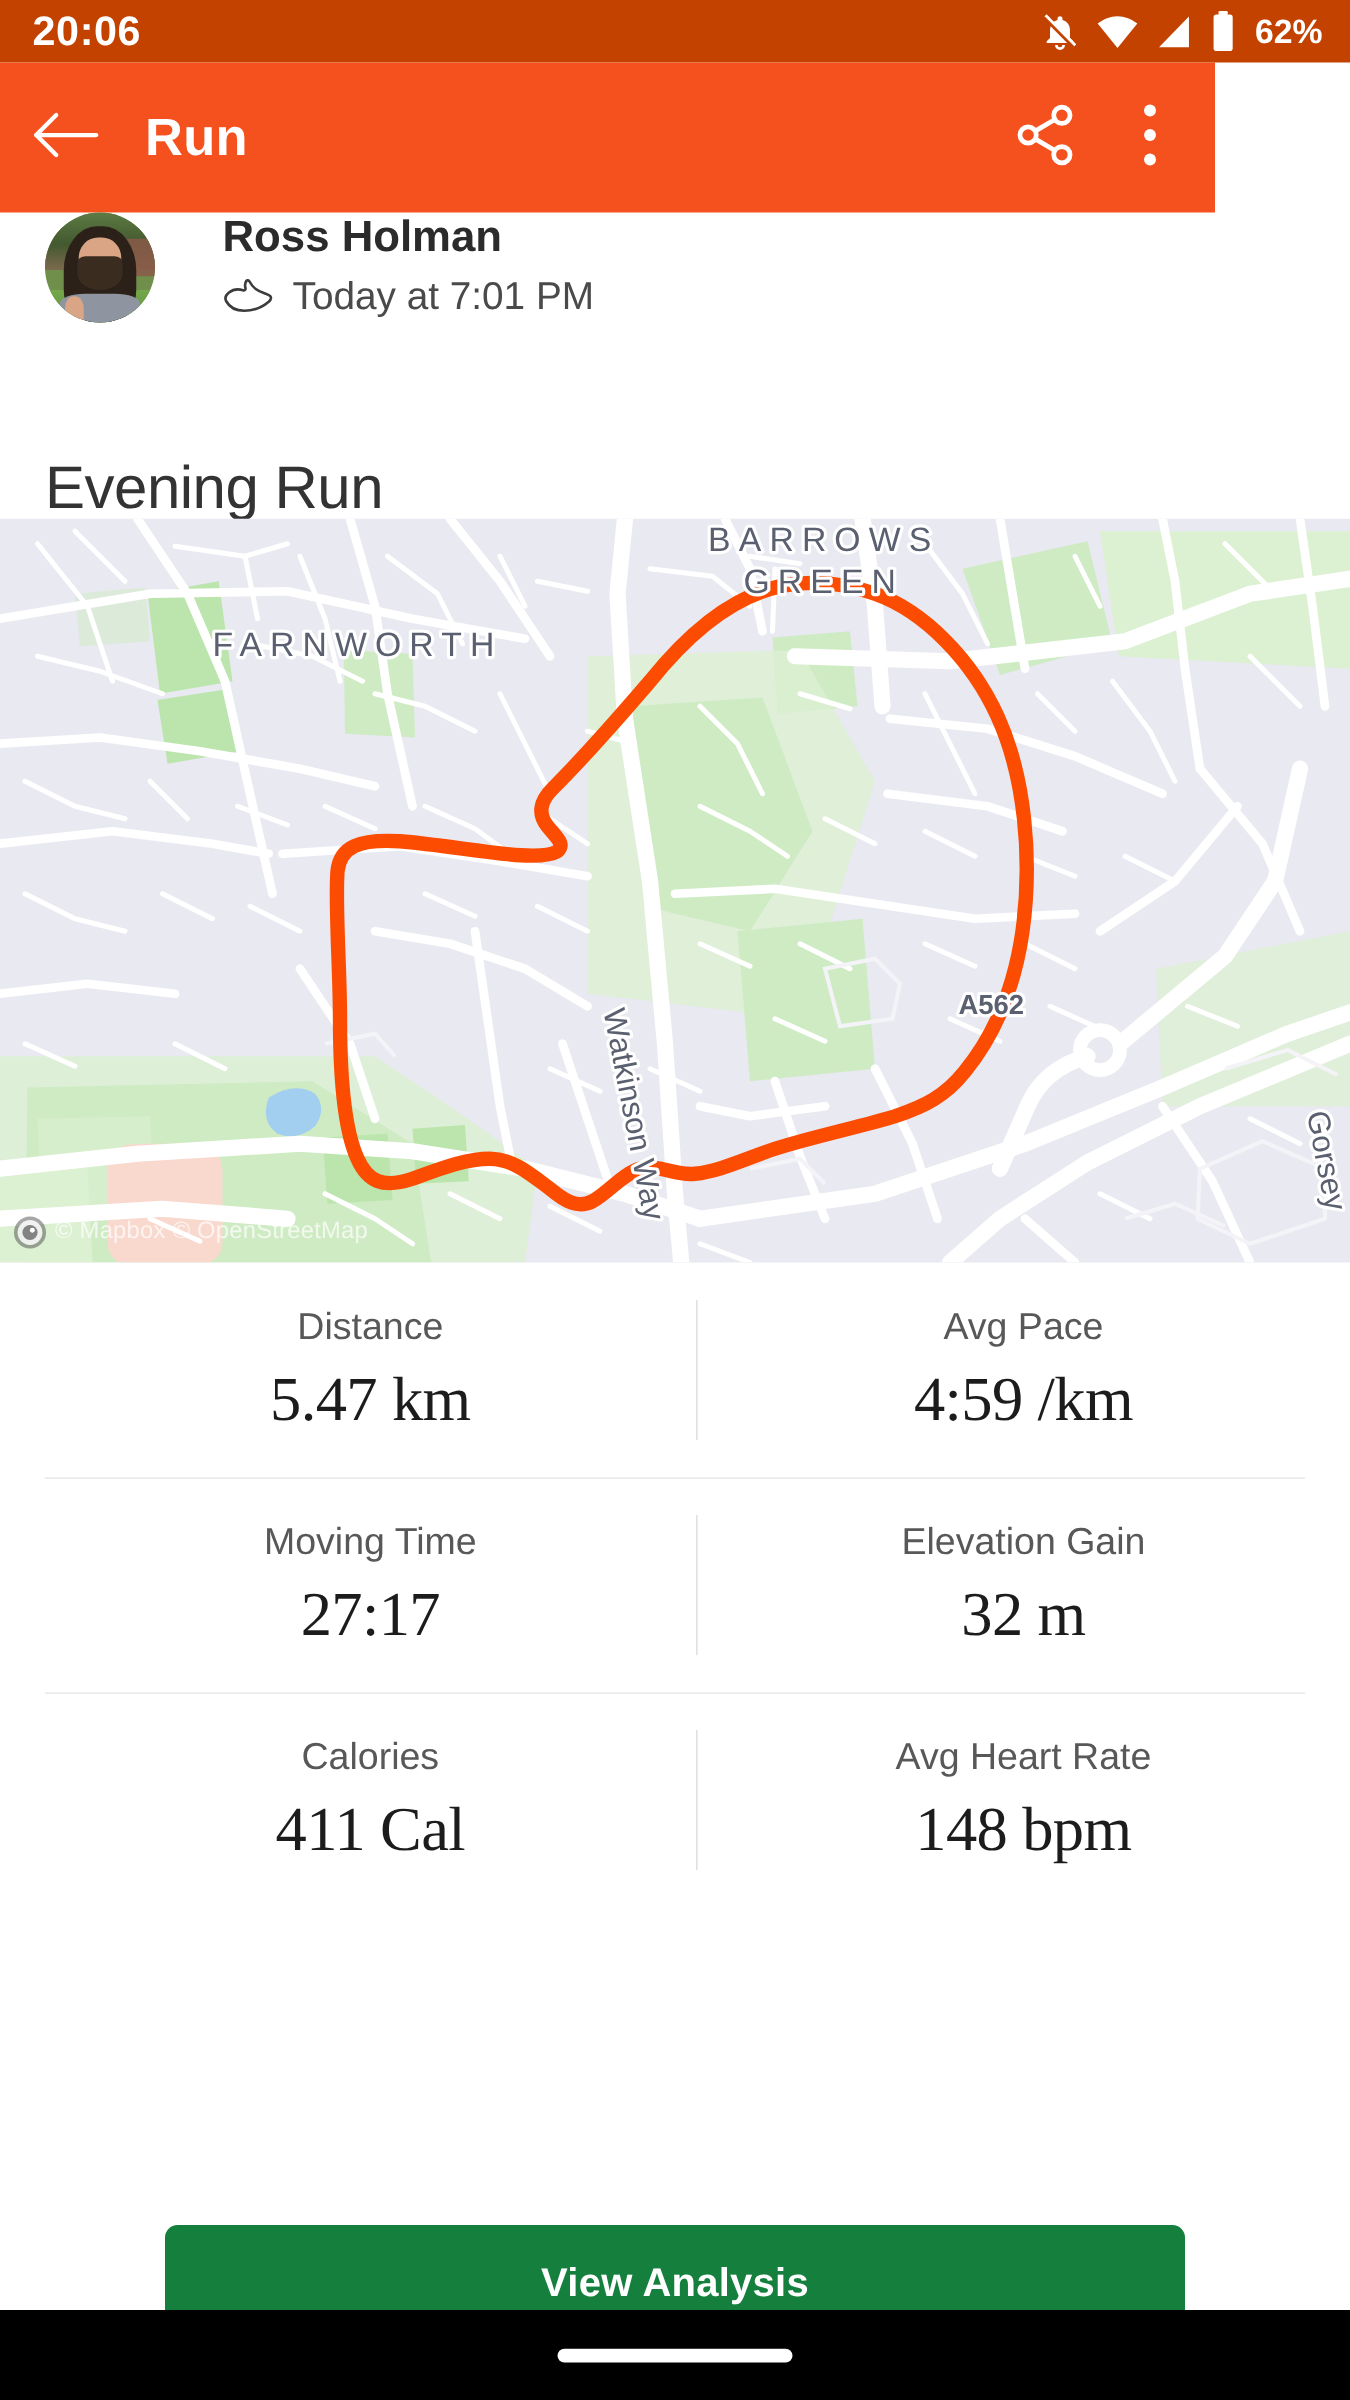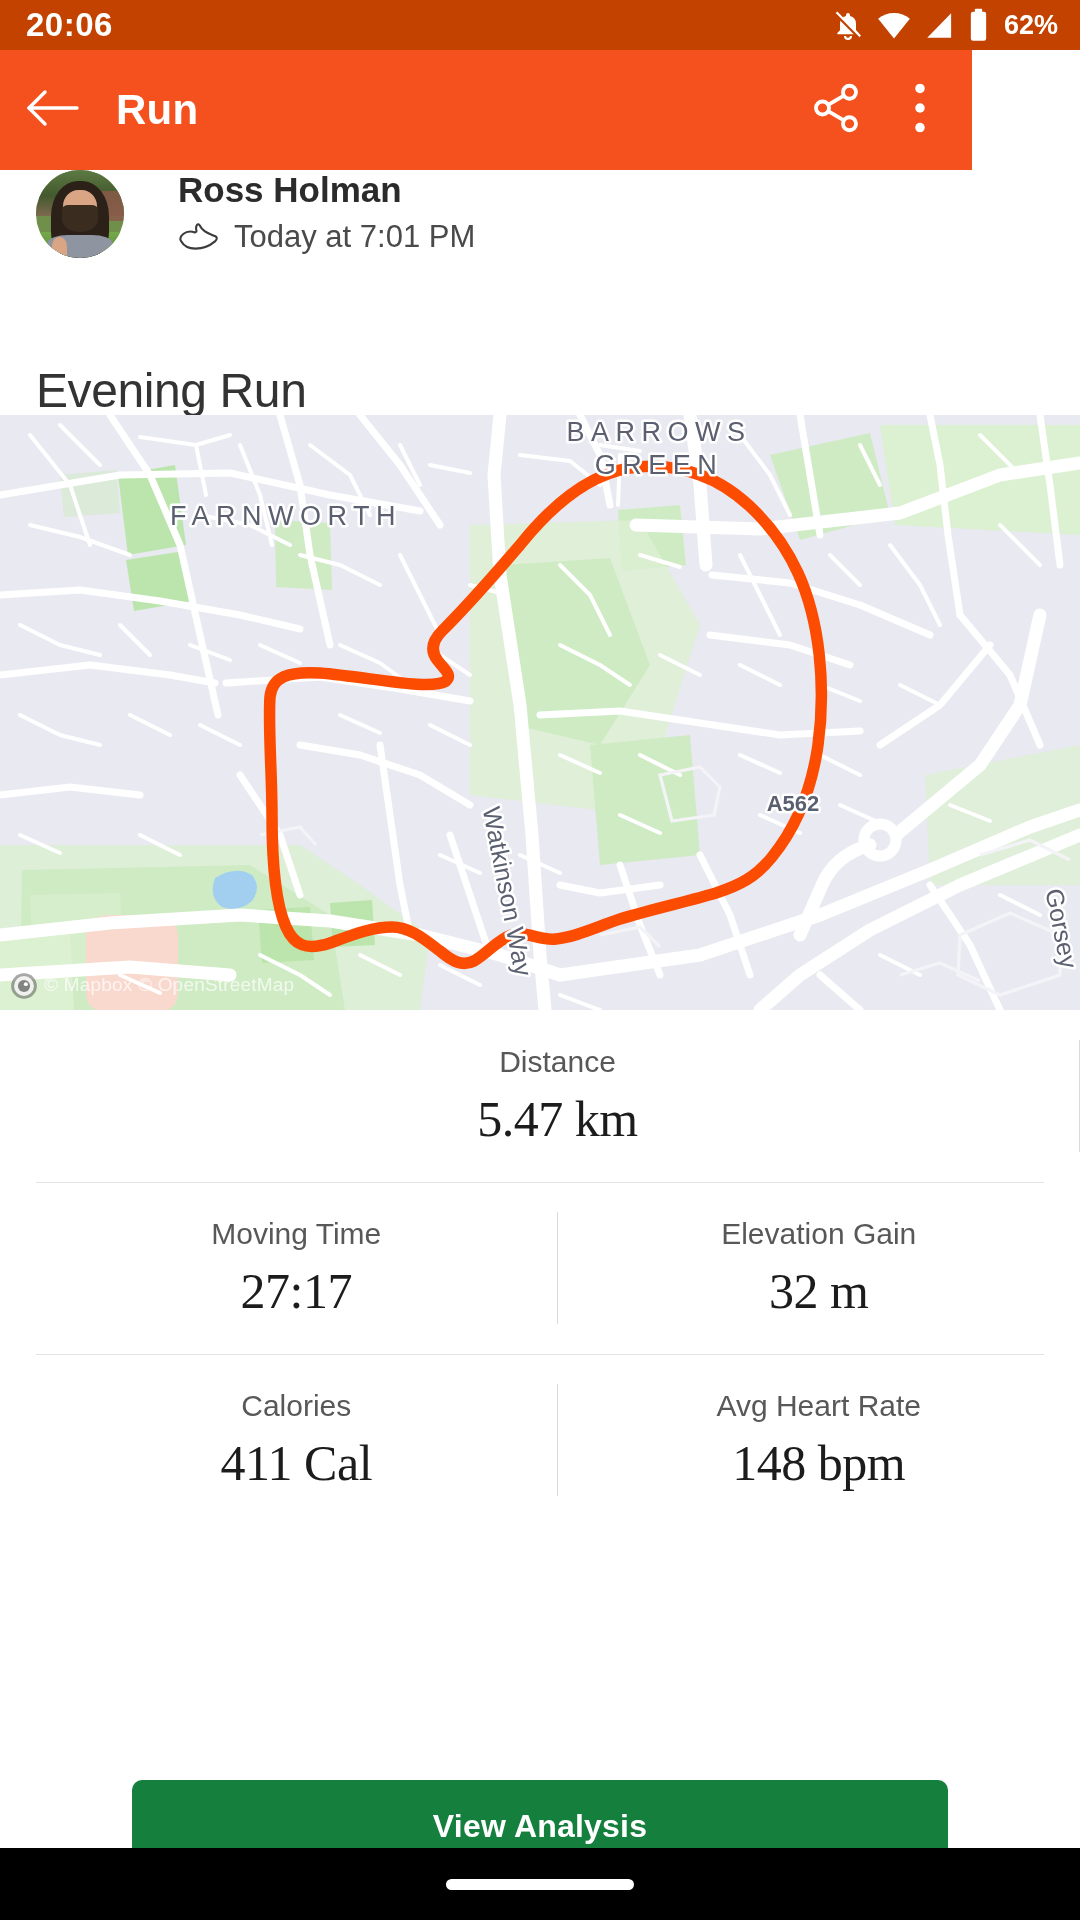--- a/index.html
+++ b/index.html
@@ -434,20 +434,24 @@
     <div class="map-attrib">© Mapbox © OpenStreetMap</div>
   </div>
 
   <div class="stats">
 
     <div class="stats-row">
       <div class="stat-cell left">
         <div class="stat-label">Distance</div>
         <div class="stat-value">5.47 km</div>
       </div>
+      <div class="stat-cell">
+        <div class="stat-label">Avg Pace</div>
+        <div class="stat-value">4:59 /km</div>
+      </div>
     </div>
 
     <div class="stats-row">
       <div class="stat-cell left">
         <div class="stat-label">Moving Time</div>
         <div class="stat-value">27:17</div>
       </div>
       <div class="stat-cell">
         <div class="stat-label">Elevation Gain</div>
         <div class="stat-value">32 m</div>

